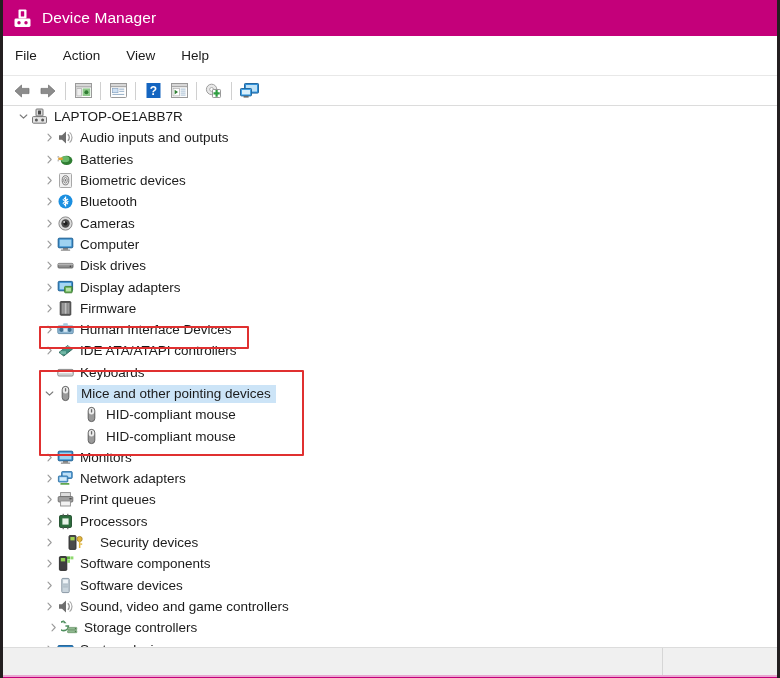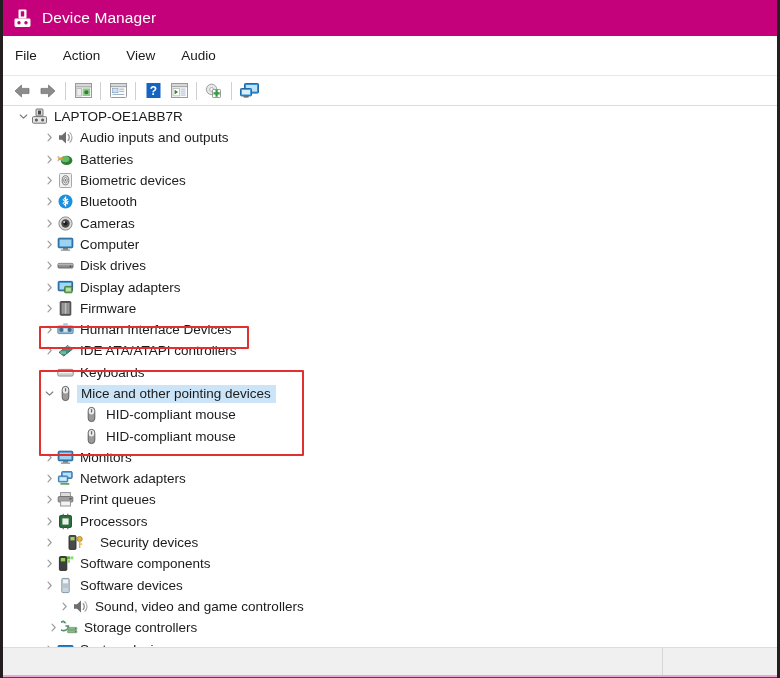--- a/index.html
+++ b/index.html
@@ -161,21 +161,21 @@
         <circle cx="14" cy="14.8" r="1.7" fill="#c4007a"></circle>
       </svg>
     </div>
     <span class="title">Device Manager</span>
   </div>
 
   <div id="menubar">
     <div class="menu-item">File</div>
     <div class="menu-item">Action</div>
     <div class="menu-item">View</div>
-    <div class="menu-item">Audio</div>
+    <div class="menu-item">Help</div>
   </div>
 
   <div id="toolbar">
 
     <div class="tb-btn">
       <svg width="20" height="16" viewBox="0 0 20 16">
         <path d="M9.5 2 L3 8 L9.5 14 L9.5 10.6 L17 10.6 L17 5.4 L9.5 5.4 Z" fill="#8c8c8c" stroke="#6e6e6e" stroke-width="0.7"></path>
       </svg>
     </div>
     <div class="tb-btn">
@@ -559,21 +559,21 @@
             </svg>
           </span>
           <span class="ico"><svg width="17" height="17" viewBox="0 0 17 17">
               <rect x="4.8" y="1.4" width="7.4" height="14.2" rx="1" fill="#c9d4dc" stroke="#8a99a5" stroke-width="1"></rect>
               <rect x="6.1" y="2.8" width="4.8" height="3.2" fill="#eef3f7"></rect>
               <rect x="6.1" y="7.4" width="4.8" height="1" fill="#a8b6c1"></rect>
               <rect x="6.1" y="9.4" width="4.8" height="1" fill="#a8b6c1"></rect>
             </svg></span>
           <span class="lbl">Software devices</span>
         </div>
-        <div class="row" style="padding-left: 54px;">
+        <div class="row" style="padding-left: 39px;">
           <span class="chev">
             <svg width="9" height="9" viewBox="0 0 9 9">
               <path d="M3 1.2 L6.2 4.5 L3 7.8" fill="none" stroke="#9a9a9a" stroke-width="1.1" stroke-linecap="round" stroke-linejoin="round"></path>
             </svg>
           </span>
           <span class="ico"><svg width="17" height="17" viewBox="0 0 17 17">
               <path d="M2 6.2 L5 6.2 L9 2.6 L9 14.4 L5 10.8 L2 10.8 Z" fill="#6e6e6e"></path>
               <path d="M10.8 5.2 A4.4 4.4 0 0 1 10.8 11.8" stroke="#8f8f8f" stroke-width="1.3" fill="none"></path>
               <path d="M12.6 3.4 A6.6 6.6 0 0 1 12.6 13.6" stroke="#a8a8a8" stroke-width="1.2" fill="none"></path>
             </svg></span>

